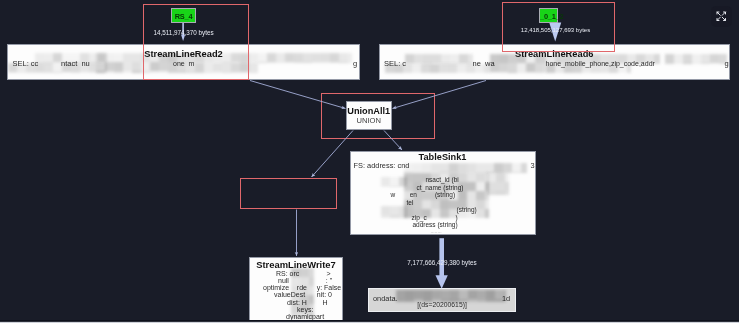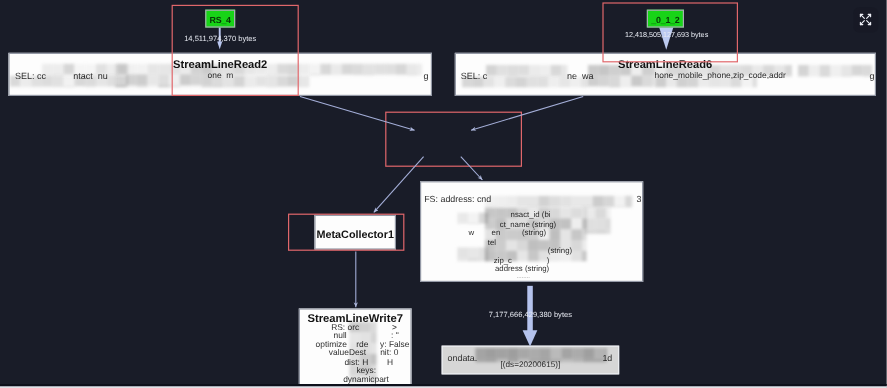--- a/index.html
+++ b/index.html
@@ -202,21 +202,21 @@
         <i style="left:27px;top:9px;width:9px;height:1px;background:rgb(241,241,241);opacity:0.92"></i>
         <i style="left:36px;top:9px;width:9px;height:1px;background:rgb(219,219,219);opacity:0.92"></i>
         <i style="left:45px;top:9px;width:9px;height:1px;background:rgb(230,230,230);opacity:0.92"></i>
         <i style="left:54px;top:9px;width:9px;height:1px;background:rgb(238,238,238);opacity:0.92"></i>
         <i style="left:63px;top:9px;width:9px;height:1px;background:rgb(227,227,227);opacity:0.92"></i>
       </div>
   </div>
 
   <div class="redsel" style="left:502px;top:1.5px;width:112.5px;height:50px;"></div>
 
-  <div class="green" style="left:539px;top:8px;width:31px;height:15px;font-size:7.4px;line-height:15px;">
+  <div class="green" style="left:539px;top:8px;width:19px;height:15px;font-size:7.4px;line-height:15px;">
     <span>_0_1_2</span>
   </div>
   <div class="bytelbl" style="left:500px;top:27.3px;width:111px;text-align:center;font-size:6px;">
     <span>12,418,505,127,693 bytes</span>
   </div>
 
   <div class="node" style="left:378.5px;top:43.5px;width:351.5px;height:36.5px;">
     <div class="ntitle" style="top:5.3px;font-size:9.3px;">StreamLineRead6</div>
     <div class="txt blurtxt" style="left:4.5px;top:15px;font-size:7.5px;">SEL: c</div>
     <div class="txt blurtxt" style="left:93px;top:15px;font-size:7.5px;">ne  wa</div>
@@ -329,27 +329,29 @@
         <i style="left:9px;top:9px;width:9px;height:1px;background:rgb(239,239,239);opacity:0.9"></i>
         <i style="left:18px;top:9px;width:9px;height:1px;background:rgb(199,199,199);opacity:0.9"></i>
         <i style="left:27px;top:9px;width:9px;height:1px;background:rgb(236,236,236);opacity:0.9"></i>
         <i style="left:36px;top:9px;width:9px;height:1px;background:rgb(215,215,215);opacity:0.9"></i>
         <i style="left:45px;top:9px;width:9px;height:1px;background:rgb(241,241,241);opacity:0.9"></i>
         <i style="left:54px;top:9px;width:8px;height:1px;background:rgb(216,216,216);opacity:0.9"></i>
       </div>
   </div>
 
   <div class="redsel" style="left:320.5px;top:93px;width:114.5px;height:45.5px;"></div>
+  <div class="node" style="left:345.5px;top:100.5px;width:46.5px;height:29px;">
+    <div class="ntitle" style="top:5.2px;font-size:9.2px;">UnionAll1</div>
+    <div class="ntitle" style="top:15px;font-size:7.6px;font-weight:normal;color:#3d3d3d;">UNION</div>
+  </div>
 
   <div class="redsel" style="left:239.5px;top:177.5px;width:97px;height:31.5px;"></div>
-  <div class="node" style="left:262px;top:178.5px;width:68px;height:29.5px;">
-    <div class="ntitle" style="top:11px;font-size:9px;">MetaCollector1</div>
-  </div>
 
   <div class="node" style="left:349.5px;top:150.5px;width:186px;height:84px;">
+    <div class="ntitle" style="top:1px;font-size:9.2px;">TableSink1</div>
     <div class="txt" style="left:3px;top:10.3px;font-size:7.4px;">FS: address: cnd</div>
     <div class="txt" style="left:180px;top:10.3px;font-size:7.4px;">3</div>
     <div class="txt blurtxt" style="left:75px;top:25.5px;font-size:6.5px;">nsact_id (bi</div>
     <div class="txt blurtxt" style="left:66px;top:33px;font-size:6.5px;">ct_name (string)</div>
     <div class="txt blurtxt" style="left:40px;top:40.5px;font-size:6.5px;">w        en          (string)</div>
     <div class="txt blurtxt" style="left:56px;top:48px;font-size:6.5px;">tel</div>
     <div class="txt blurtxt" style="left:106px;top:55.5px;font-size:6.5px;">(string)</div>
     <div class="txt blurtxt" style="left:61px;top:63px;font-size:6.5px;">zip_c                )</div>
     <div class="txt blurtxt" style="left:62px;top:70.5px;font-size:6.5px;">address (string)</div>
     <div class="txt blurtxt" style="left:80px;top:77px;font-size:5px;color:#9a9a9a;">........</div>

